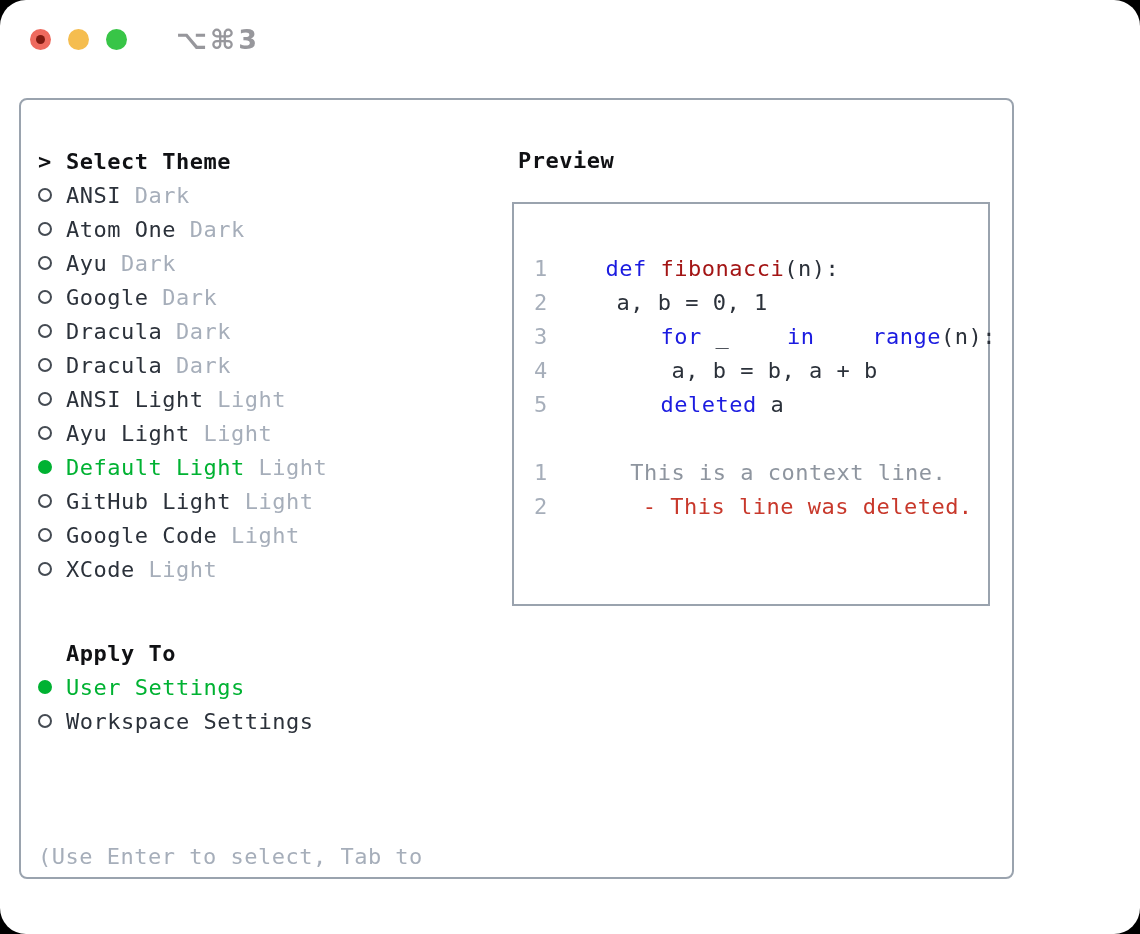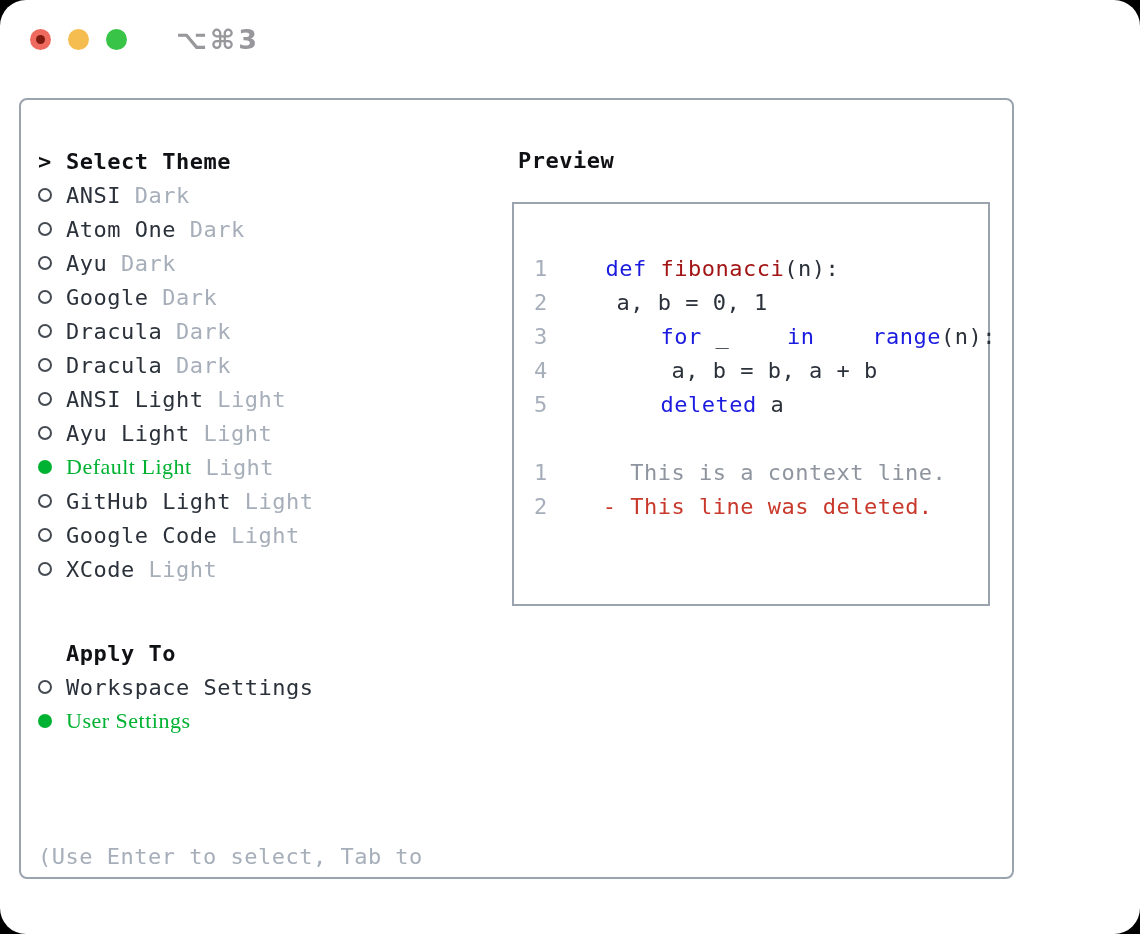--- a/index.html
+++ b/index.html
@@ -76,21 +76,21 @@
   }
   .caret{font-weight:bold;color:var(--title);font-size:22px;}
   .radio{
     width:14px;height:14px;border-radius:50%;
     box-sizing:border-box;
     border:2px solid #454b53;
   }
   .radio.sel{background:var(--green);border-color:var(--green);}
   .bold-title{font-weight:bold;color:var(--title);white-space:pre;}
   .theme-name{white-space:pre;color:var(--ink);}
-  .theme-name.sel{color:var(--green);font-family:Liberation Serif, serif;}
+  .theme-name.sel{color:var(--green);}
   .variant{white-space:pre;color:var(--muted);}
   .apply-header{margin-top:50px;}
   .hint{
     margin-top:34px;
     color:var(--muted);
     font-size:22px;letter-spacing:.5px;
     line-height:34px;
     white-space:pre;
   }
   
@@ -110,21 +110,21 @@
   .cline{
     height:34px;line-height:34px;
     white-space:pre;
     font-size:22px;letter-spacing:.5px;
   }
   .tk-ln{color:var(--muted);}
   .tk-kw{color:var(--kw);margin-left:44px;}
   .tk-fn{color:var(--fn);}
   .tk-pl{color:var(--ink);}
   .tk-ctx{color:var(--ctx);}
-  .tk-del{color:var(--del);}
+  .tk-del{color:var(--del);margin-left:40px;}
   .tk-add{color:var(--add);}
 </style>
 </head>
 <body>
 
 <div class="window">
 
   <div class="titlebar">
     <span class="tl red">
       <span class="dot"></span>
@@ -232,29 +232,29 @@
         </div>
 
       <div class="row apply-header">
         <span class="marker"></span>
         <span class="bold-title">Apply To</span>
       </div>
 
       <div id="apply-list">
           <div class="row">
             <span class="marker">
+              <span class="radio sel"></span>
+            </span>
+            <span class="theme-name sel">User Settings</span>
+          </div>
+          <div class="row">
+            <span class="marker">
               <span class="radio"></span>
             </span>
             <span class="theme-name">Workspace Settings</span>
-          </div>
-          <div class="row">
-            <span class="marker">
-              <span class="radio sel"></span>
-            </span>
-            <span class="theme-name sel">User Settings</span>
           </div>
         </div>
 
       <div class="hint">
         <div>(Use Enter to select, Tab to</div>
         <div>change focus)</div>
       </div>
     </div>
 
     <div class="right-col">

